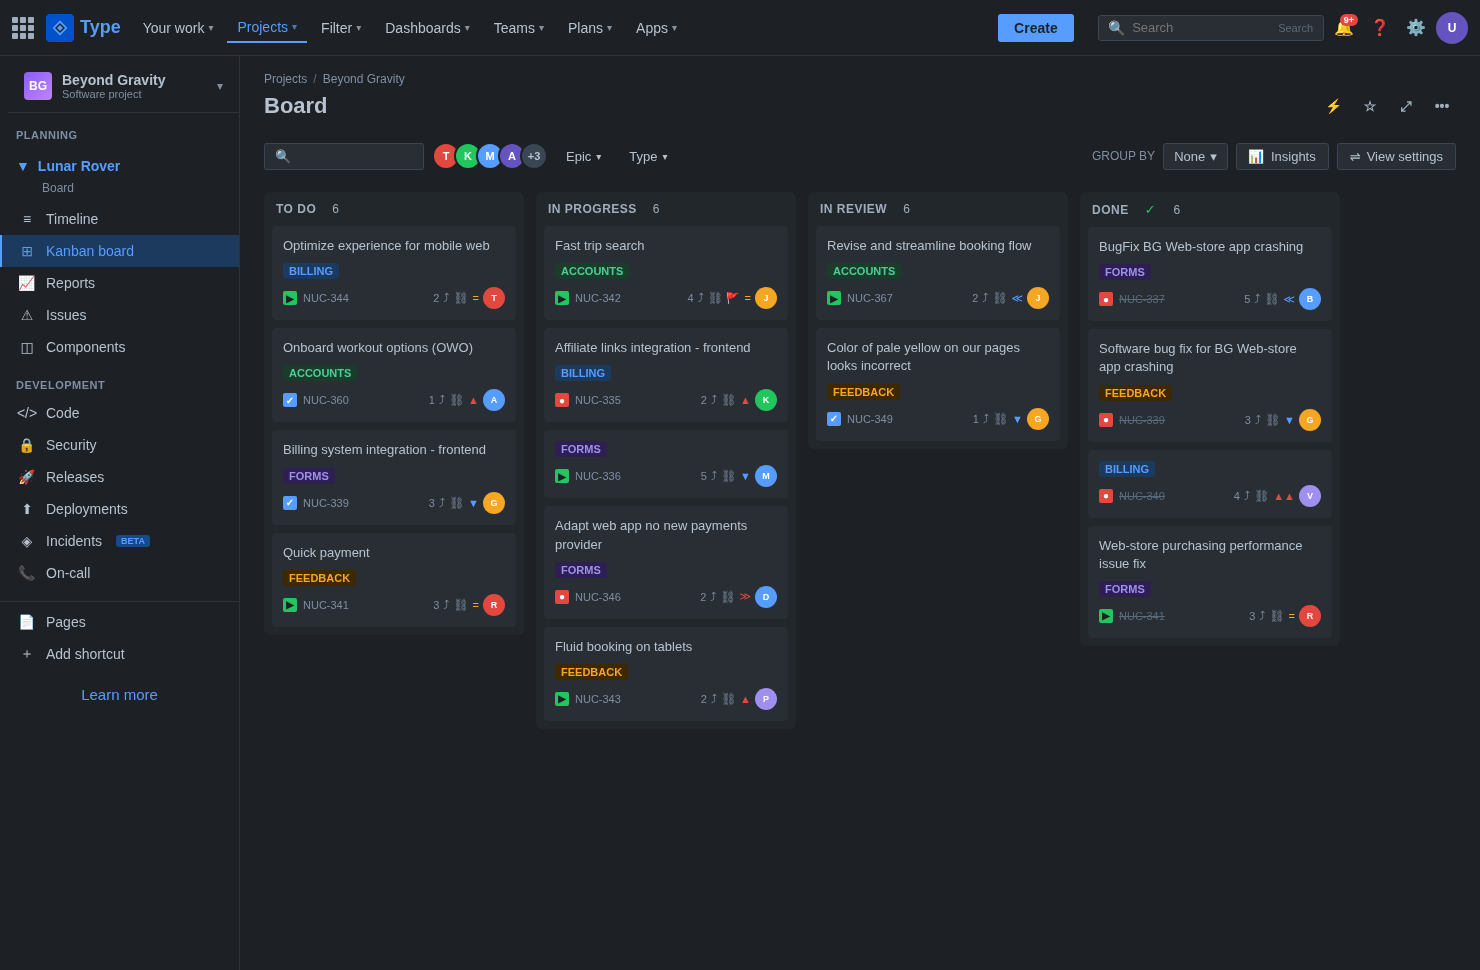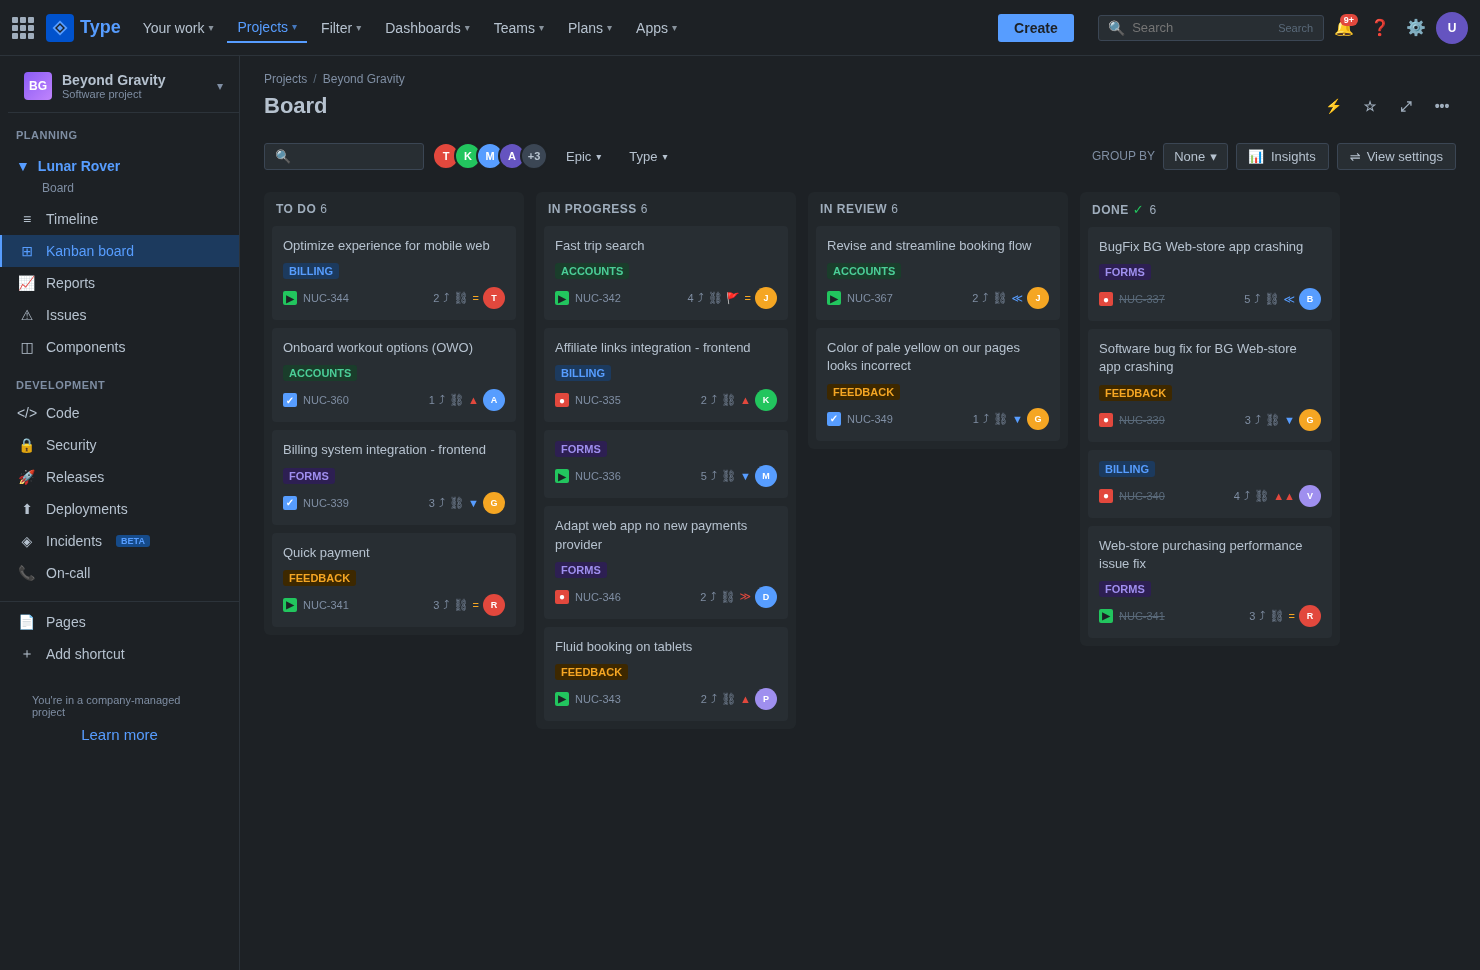--- a/index.html
+++ b/index.html
@@ -60,21 +60,21 @@
     .filter-btn .chevron { font-size: 10px; }
     .filter-spacer { flex: 1; }
     .group-by-label { font-size: 12px; color: #7f8ea3; }
     .group-by-select { display: flex; align-items: center; gap: 5px; background: #282e33; border: 1px solid #3b4654; border-radius: 3px; padding: 5px 10px; cursor: pointer; color: #b6c2cf; font-size: 13px; }
     .insights-btn { display: flex; align-items: center; gap: 6px; background: #282e33; border: 1px solid #3b4654; border-radius: 3px; padding: 5px 12px; cursor: pointer; color: #b6c2cf; font-size: 13px; }
     .view-settings-btn { display: flex; align-items: center; gap: 6px; background: #282e33; border: 1px solid #3b4654; border-radius: 3px; padding: 5px 12px; cursor: pointer; color: #b6c2cf; font-size: 13px; }
 
     
     .kanban-board { display: flex; gap: 12px; padding: 12px 24px; overflow-x: auto; height: calc(100vh - 210px); align-items: flex-start; }
     .kanban-column { background: #22272b; border-radius: 6px; min-width: 260px; width: 260px; flex-shrink: 0; display: flex; flex-direction: column; max-height: 100%; }
-    .column-header { padding: 10px 12px; display: flex; align-items: center; gap: 4px; }
+    .column-header { padding: 10px 12px; display: flex; align-items: center; gap: 16px; }
     .col-title { font-size: 12px; font-weight: 700; color: #9fadbc; text-transform: uppercase; letter-spacing: 0.5px; }
     .col-count { font-size: 12px; color: #9fadbc; }
     .col-check { color: #22c55e; margin-right: 2px; }
     .column-cards { padding: 0 8px 8px; overflow-y: auto; flex: 1; display: flex; flex-direction: column; gap: 8px; }
 
     
     .card { background: #282e33; border-radius: 4px; padding: 10px; cursor: pointer; border: 1px solid transparent; }
     .card-title { font-size: 13px; color: #b6c2cf; margin-bottom: 8px; line-height: 1.4; }
     .card-tag { display: inline-block; border-radius: 3px; padding: 2px 6px; font-size: 11px; font-weight: 600; margin-bottom: 8px; }
     .tag-billing { background: #1c3a5e; color: #579dff; }
@@ -262,21 +262,20 @@
   <div class="sidebar-item">
     <span class="sidebar-item-icon">📄</span>
     <span>Pages</span>
   </div>
   <div class="sidebar-item">
     <span class="sidebar-item-icon">＋</span>
     <span>Add shortcut</span>
   </div>
 
   <div style="margin-top:16px;padding:0 16px;">
-    <div class="company-managed">You're in a company-managed project</div>
     <div style="text-align:center;">
       <a style="color:#579dff;font-size:15px;cursor:pointer;text-decoration:none;">Learn more</a>
     </div>
   </div>
 </aside>
 
 <main class="main">
   <div class="board-header">
     <div class="breadcrumb">
       <a>Projects</a>

